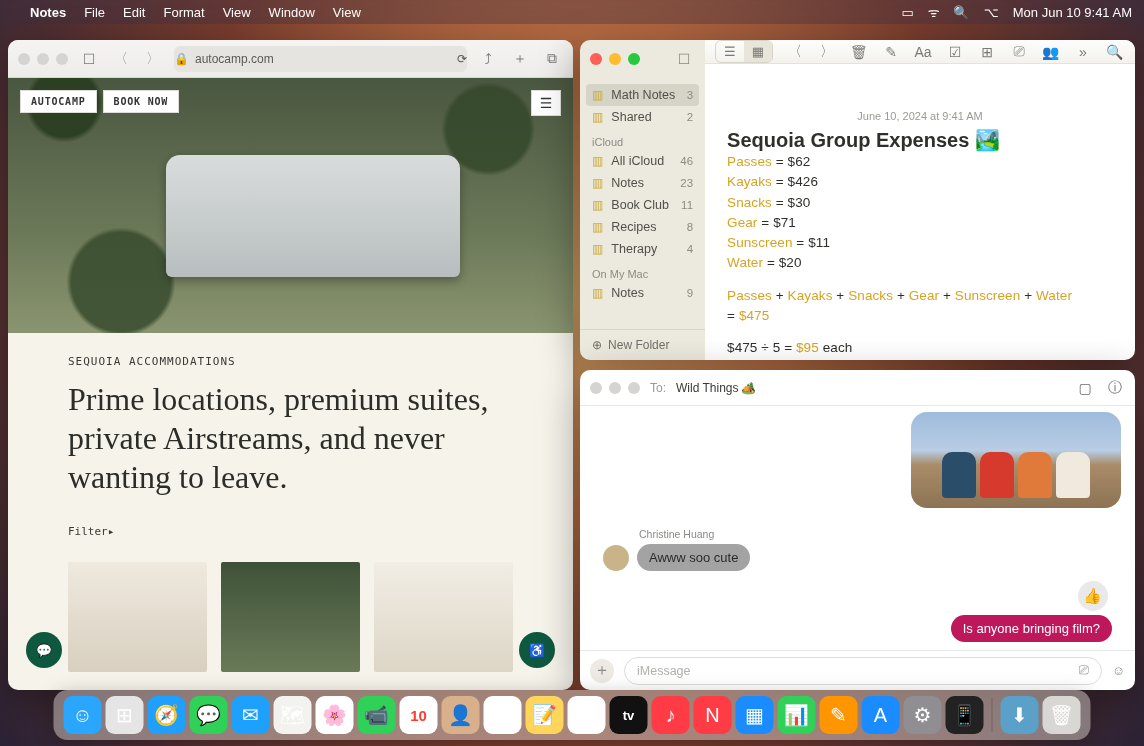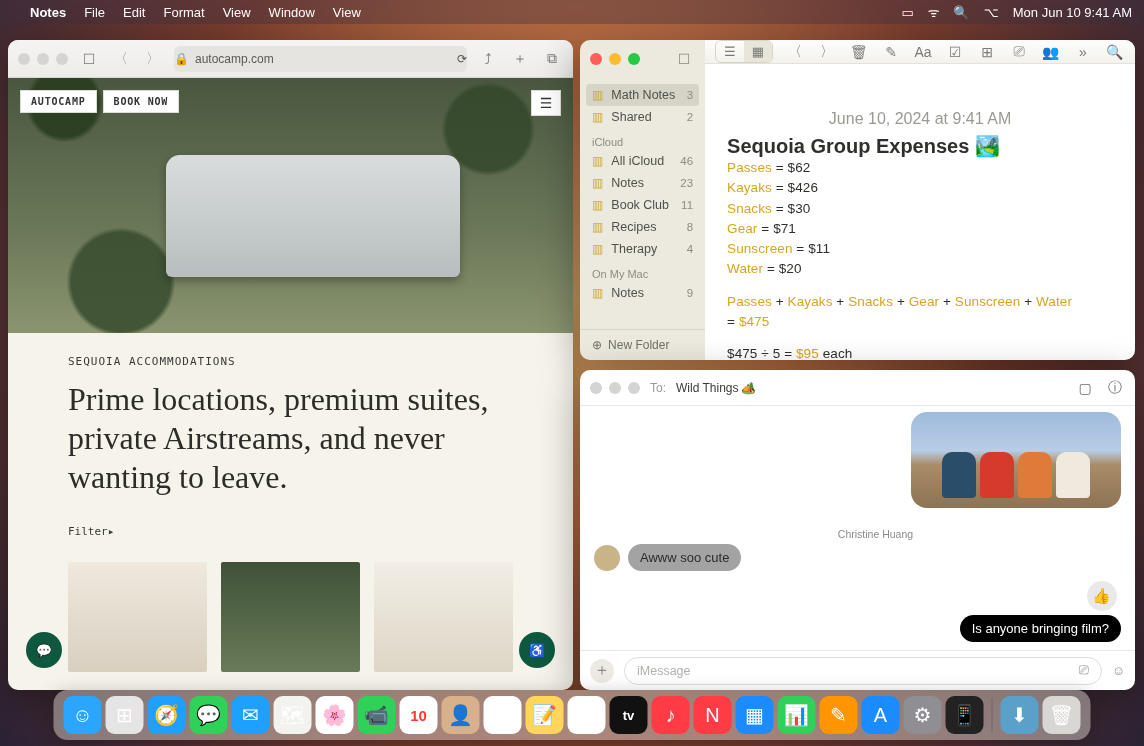--- a/index.html
+++ b/index.html
@@ -101,51 +101,51 @@
   .notes-toolbar {
     height:38px; background:linear-gradient(#fdfdfb,#f3f2ed);
     border-bottom:1px solid #e4e2da; display:flex; align-items:center;
     padding:0 10px; gap:12px; color:#7a7974;
   }
   .seg { display:flex; border:1px solid #d6d4ca; border-radius:6px; overflow:hidden; }
   .seg span { padding:3px 8px; font-size:13px; }
   .seg .on { background:#e8e6da; }
   .ntb-ico { font-size:14px; width:20px; text-align:center; }
   .note-body { padding:10px 22px; font-size:13.5px; }
-  .note-date { text-align:center; color:#9a9a94; font-size:16px; margin-bottom:6px;margin-top:36px; }
+  .note-date { text-align:center; color:#9a9a94; font-size:11px; margin-bottom:6px;margin-top:36px; }
   .note-title { font-weight:700; font-size:20px; color:#2f2f2b; margin-bottom:0; }
   .mline { line-height:1.5; letter-spacing:.1px; }
   .y { color:#d5a420; font-weight:500; }
   .k { color:#2f2f2b; }
 
   
   .messages {
     position:absolute; left:580px; top:370px; width:555px; height:320px;
     border-radius:10px; overflow:hidden; box-shadow:0 10px 40px rgba(0,0,0,.4);
     background:#fff; display:flex; flex-direction:column;
   }
   .msg-head {
     height:36px; border-bottom:1px solid #e7e7e5; display:flex; align-items:center;
     padding:0 10px; gap:10px; color:#6b6b68; font-size:12px;
   }
   .msg-head .traffic span { background:#d5d4d2; }
-  .msg-body { flex:1; padding:10px 14px; overflow:auto; position:relative;text-align:center; }
+  .msg-body { flex:1; padding:10px 23px; overflow:auto; position:relative; }
   .photo { position:absolute; right:14px; top:6px; width:210px; height:96px; border-radius:16px;
     background: linear-gradient(180deg,#9fbbdc 0%,#b8cde6 40%,#a98c68 55%,#8d7354 100%);
   }
   .people { position:absolute; bottom:6px; left:0; right:0; height:50px; display:flex; justify-content:center; gap:4px; }
   .person { width:34px; height:46px; border-radius:10px 10px 4px 4px; }
   .p1{background:#2a4d6a}.p2{background:#d63a2c}.p3{background:#e07a3a}.p4{background:#efe9de}
   .sender { font-size:10.5px; color:#8a8a86; margin:112px 0 4px 36px; }
   .bubble-row { display:flex; align-items:flex-end; gap:8px; margin-bottom:10px; }
   .bubble-row.right { justify-content:flex-end; }
   .avatar { width:26px; height:26px; border-radius:50%; background:#c8b488; }
   .bubble { padding:6px 12px; border-radius:15px; font-size:13px; max-width:70%; }
   .bubble.grey { background:#a3a3a3; color:#2b2b2b; }
-  .bubble.blue { background:#000000; color:#fff; }
+  .bubble.blue { background:#be185d; color:#fff; }
   .react { width:30px; height:30px; border-radius:50%; background:#e9e9eb; display:flex; align-items:center; justify-content:center; font-size:15px; margin-left:auto; margin-right:4px; margin-bottom:-6px;}
   .msg-input {
     height:40px; border-top:1px solid #e7e7e5; display:flex; align-items:center;
     padding:0 10px; gap:10px;
   }
   .msg-input .field {
     flex:1; height:28px; border:1px solid #dcdcda; border-radius:14px;
     display:flex; align-items:center; padding:0 12px; color:#b0b0ac; font-size:12.5px;
     justify-content:space-between;
   }

